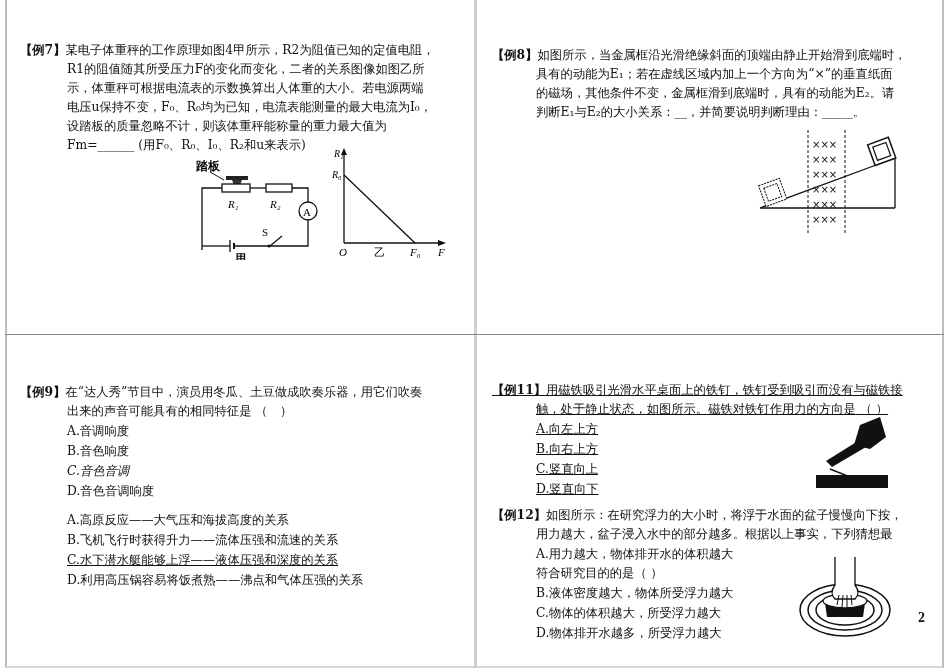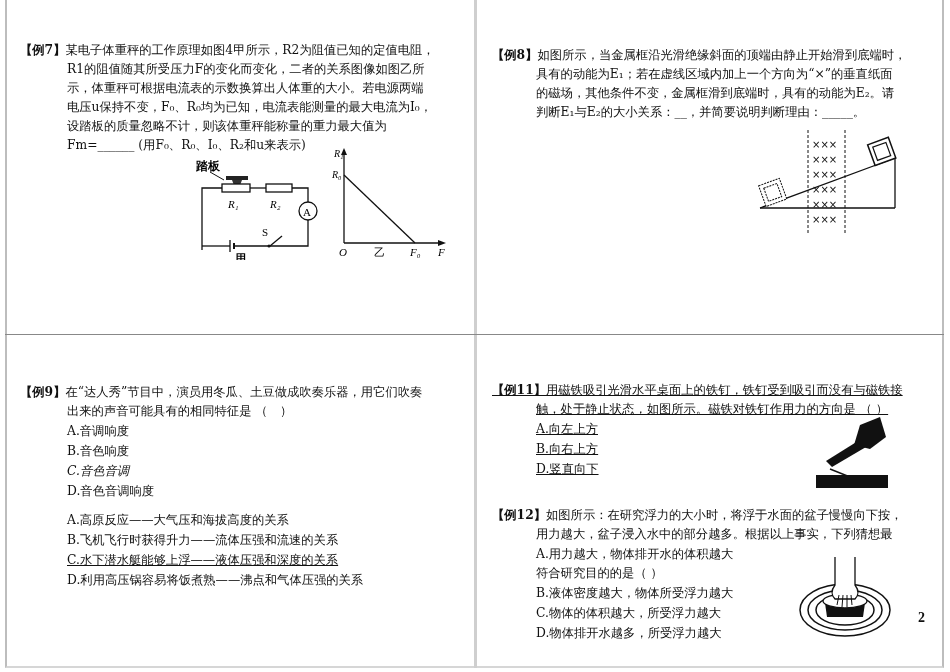--- a/index.html
+++ b/index.html
@@ -115,20 +115,21 @@
   <div class="line ind opt" style="line-height:20px;">B.飞机飞行时获得升力——流体压强和流速的关系</div>
   <div class="line ind opt" style="line-height:20px;text-decoration:underline;">C.水下潜水艇能够上浮——液体压强和深度的关系</div>
   <div class="line ind opt" style="line-height:20px;">D.利用高压锅容易将饭煮熟——沸点和气体压强的关系</div>
 </div>
 
 <div class="q" style="left:492px;top:380px;width:450px;text-decoration:underline;">
   <div class="line"><span class="tag">【例11】</span><span>用磁铁吸引光滑水平桌面上的铁钉，铁钉受到吸引而没有与磁铁接</span></div>
   <div class="line ind2">触，处于静止状态，如图所示。磁铁对铁钉作用力的方向是 （ ）</div>
   <div class="line ind2 opt" style="line-height:20px;">A.向左上方</div>
   <div class="line ind2 opt" style="line-height:20px;">B.向右上方</div>
+  <div class="line ind2 opt" style="line-height:20px;">C.竖直向上</div>
   <div class="line ind2 opt" style="line-height:20px;">D.竖直向下</div>
 </div>
 
 <svg style="left:808px;top:415px;" width="95" height="75" viewBox="0 0 95 75">
   <path d="M52 10 L72 2 L78 22 L62 34 L46 30 Z" fill="#111"></path>
   <path d="M50 26 L58 32 L24 52 L18 46 Z" fill="#111"></path>
   <line x1="22" y1="54" x2="42" y2="62" stroke="#111" stroke-width="1.5"></line>
   <rect x="8" y="60" width="72" height="13" fill="#111"></rect>
 </svg>
 

